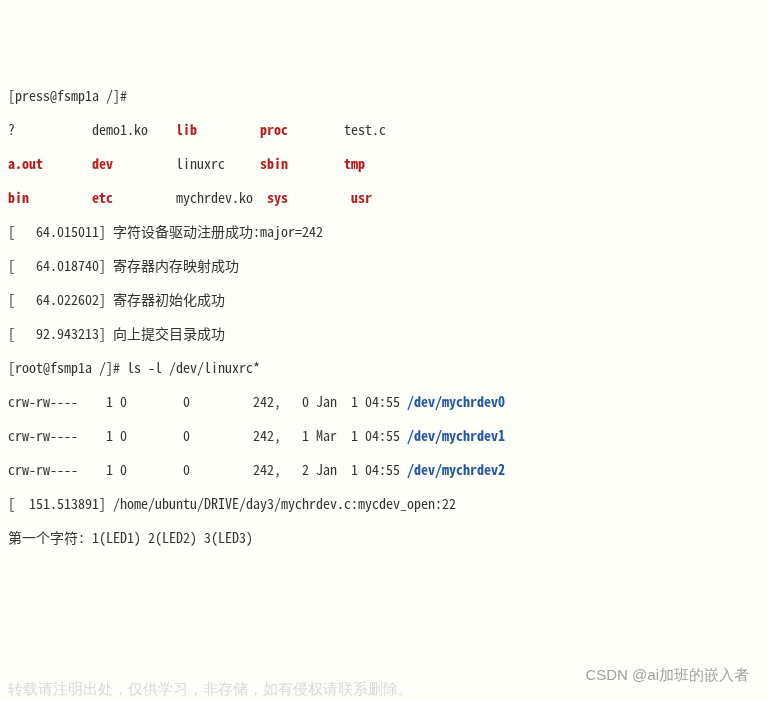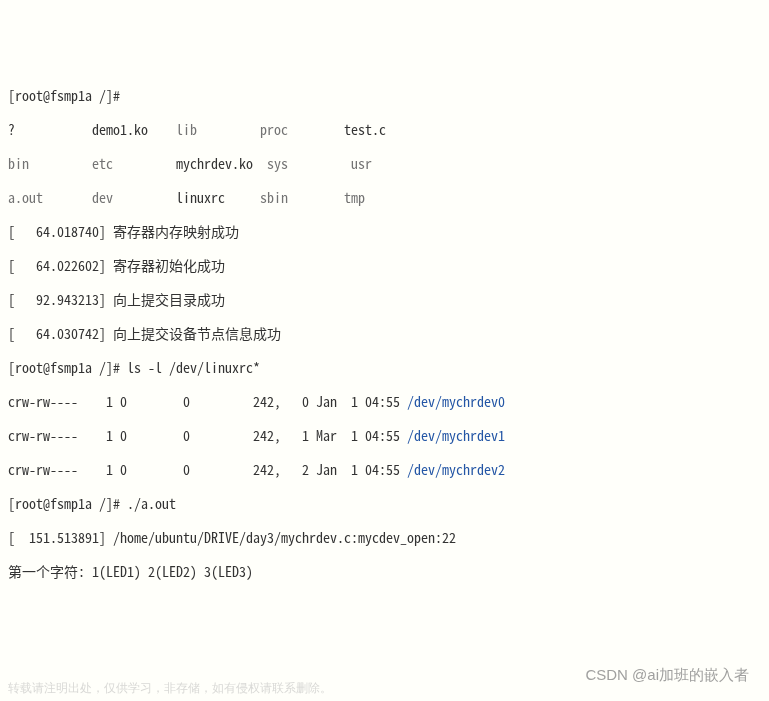--- a/index.html
+++ b/index.html
@@ -10,58 +10,57 @@
       background: #fffffa;
       color: #333333;
       width: 769px;
       height: 701px;
       padding: 2px 8px;
       white-space: pre;
       overflow: hidden;
       position: relative;
     }
     .line { display: block; }
-    .bold { font-weight: normal; color: #737373; }
-    .link { color: #2456a5; font-weight: normal; }
+    .bold { font-weight: bold; color: #b91c1c; }
+    .link { color: #2456a5; font-weight: bold; }
     .watermark {
       position: absolute;
       right: 20px;
       bottom: 18px;
       color: rgba(128,128,128,0.75);
       font-family: sans-serif;
       font-size: 15px;
     }
     .watermark2 {
       position: absolute;
       left: 8px;
       bottom: 4px;
       color: rgba(180,180,180,0.5);
       font-family: sans-serif;
-      font-size: 12px;
+      font-size: 15px;
     }
   </style>
 </head>
 <body>
 
 
 
 <div>
-<span class="line">[root@fsmp1a /]#</span>
+<span class="line">[press@fsmp1a /]#</span>
 <span class="line"><span>?           demo1.ko    </span><span class="bold">lib</span><span>         </span><span class="bold">proc</span><span>        test.c</span></span>
+<span class="line"><span class="bold">a.out</span><span>       </span><span class="bold">dev</span><span>         linuxrc     </span><span class="bold">sbin</span><span>        </span><span class="bold">tmp</span></span>
 <span class="line"><span class="bold">bin</span><span>         </span><span class="bold">etc</span><span>         mychrdev.ko  </span><span class="bold">sys</span><span>         </span><span class="bold">usr</span></span>
-<span class="line"><span class="bold">a.out</span><span>       </span><span class="bold">dev</span><span>         linuxrc     </span><span class="bold">sbin</span><span>        </span><span class="bold">tmp</span></span>
+<span class="line">[   64.015011] 字符设备驱动注册成功:major=242</span>
 <span class="line">[   64.018740] 寄存器内存映射成功</span>
 <span class="line">[   64.022602] 寄存器初始化成功</span>
 <span class="line">[   92.943213] 向上提交目录成功</span>
-<span class="line">[   64.030742] 向上提交设备节点信息成功</span>
 <span class="line">[root@fsmp1a /]# ls -l /dev/linuxrc*</span>
 <span class="line"><span>crw-rw----    1 0        0         242,   0 Jan  1 04:55 </span><span class="link">/dev/mychrdev0</span></span>
 <span class="line"><span>crw-rw----    1 0        0         242,   1 Mar  1 04:55 </span><span class="link">/dev/mychrdev1</span></span>
 <span class="line"><span>crw-rw----    1 0        0         242,   2 Jan  1 04:55 </span><span class="link">/dev/mychrdev2</span></span>
-<span class="line">[root@fsmp1a /]# ./a.out</span>
 <span class="line">[  151.513891] /home/ubuntu/DRIVE/day3/mychrdev.c:mycdev_open:22</span>
 <span class="line">第一个字符: 1(LED1) 2(LED2) 3(LED3)</span>
 
 
 
 
 
 
 
 

